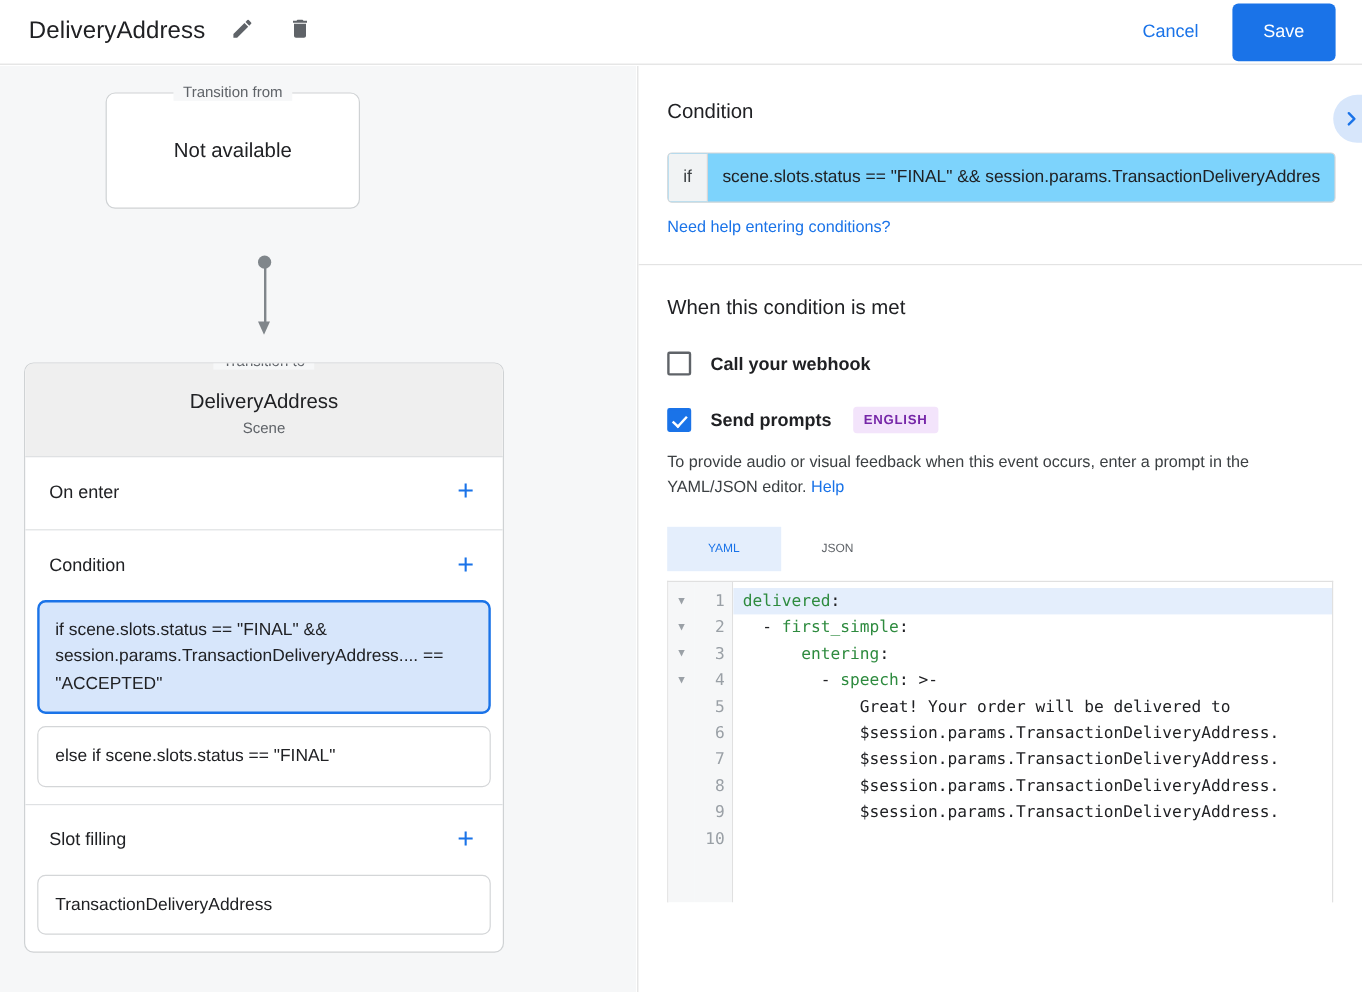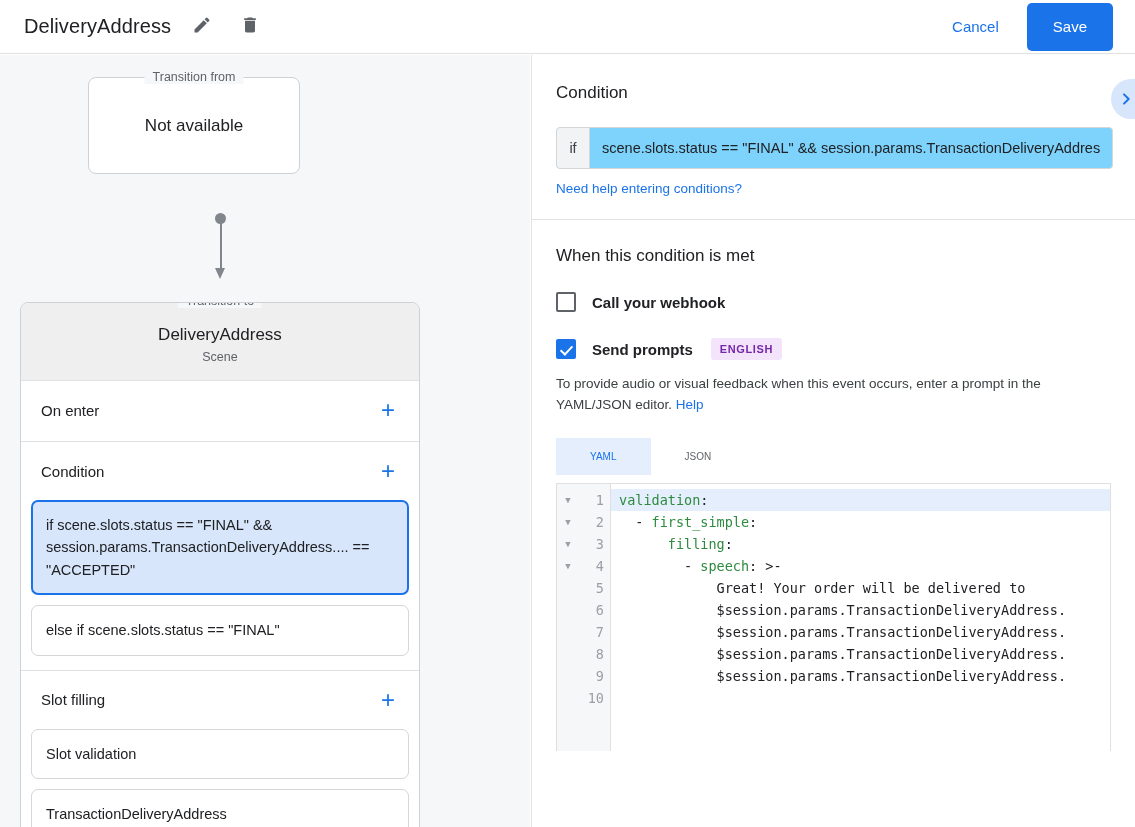--- a/index.html
+++ b/index.html
@@ -407,21 +407,20 @@
         <div class="tt-item">else if scene.slots.status == "FINAL"</div>
       </div>
     </div>
 
     <div class="tt-section">
       <div class="tt-section-head">
         <div class="tt-section-title">Slot filling</div>
         <div class="plus-btn">+</div>
       </div>
       <div class="tt-items">
-        <div class="tt-item">Slot validation</div>
         <div class="tt-item">TransactionDeliveryAddress</div>
       </div>
     </div>
 
   </div>
 </div>
 
 <div class="right-panel">
 
   <div class="rp-section-condition">
@@ -486,23 +485,23 @@
           <div class="num-cell">3</div>
           <div class="num-cell">4</div>
           <div class="num-cell">5</div>
           <div class="num-cell">6</div>
           <div class="num-cell">7</div>
           <div class="num-cell">8</div>
           <div class="num-cell">9</div>
           <div class="num-cell">10</div>
         </div>
       <div class="code-area" id="code-area">
-          <div class="code-line hl"><span class="tok-punct"></span><span class="tok-key">validation</span><span class="tok-punct">:</span></div>
+          <div class="code-line hl"><span class="tok-punct"></span><span class="tok-key">delivered</span><span class="tok-punct">:</span></div>
           <div class="code-line"><span class="tok-punct">  - </span><span class="tok-key">first_simple</span><span class="tok-punct">:</span></div>
-          <div class="code-line"><span class="tok-punct">      </span><span class="tok-key">filling</span><span class="tok-punct">:</span></div>
+          <div class="code-line"><span class="tok-punct">      </span><span class="tok-key">entering</span><span class="tok-punct">:</span></div>
           <div class="code-line"><span class="tok-punct">        - </span><span class="tok-key">speech</span><span class="tok-punct">: &gt;-</span></div>
           <div class="code-line"><span class="tok-punct">            Great! Your order will be delivered to</span></div>
           <div class="code-line"><span class="tok-punct">            $session.params.TransactionDeliveryAddress.</span></div>
           <div class="code-line"><span class="tok-punct">            $session.params.TransactionDeliveryAddress.</span></div>
           <div class="code-line"><span class="tok-punct">            $session.params.TransactionDeliveryAddress.</span></div>
           <div class="code-line"><span class="tok-punct">            $session.params.TransactionDeliveryAddress.</span></div>
           <div class="code-line"><span class="tok-punct"></span></div>
         </div>
     </div>
   </div>

